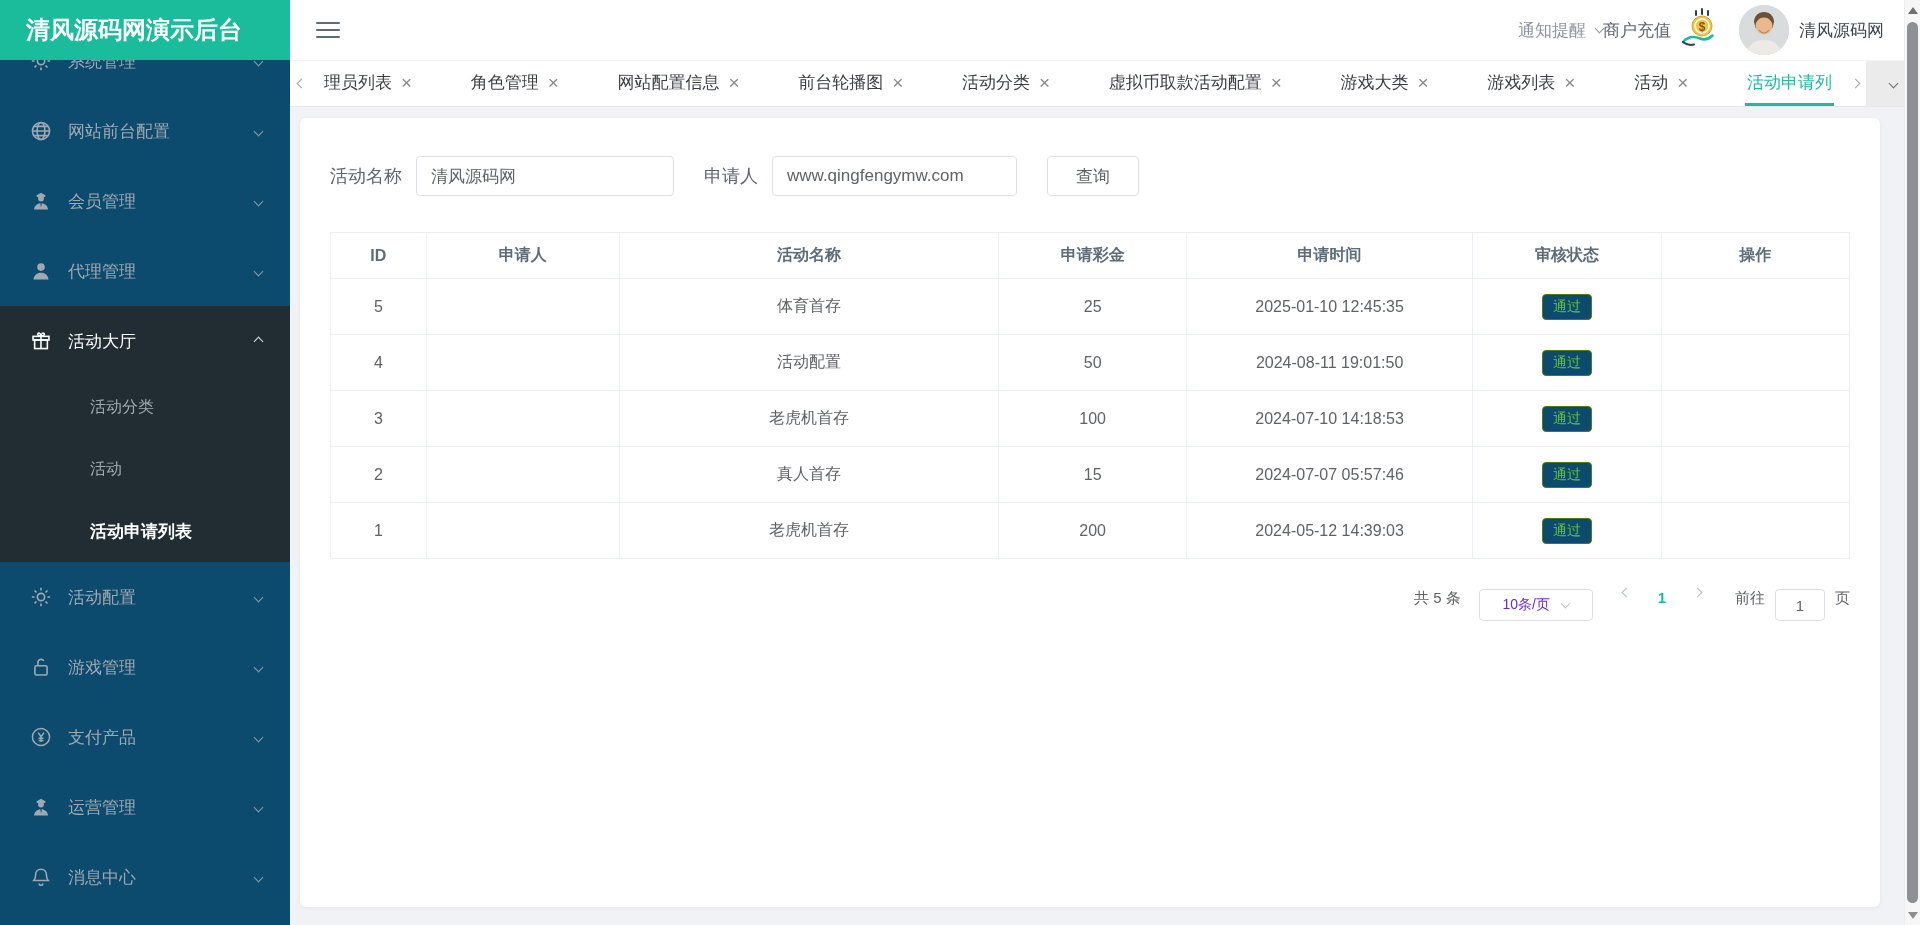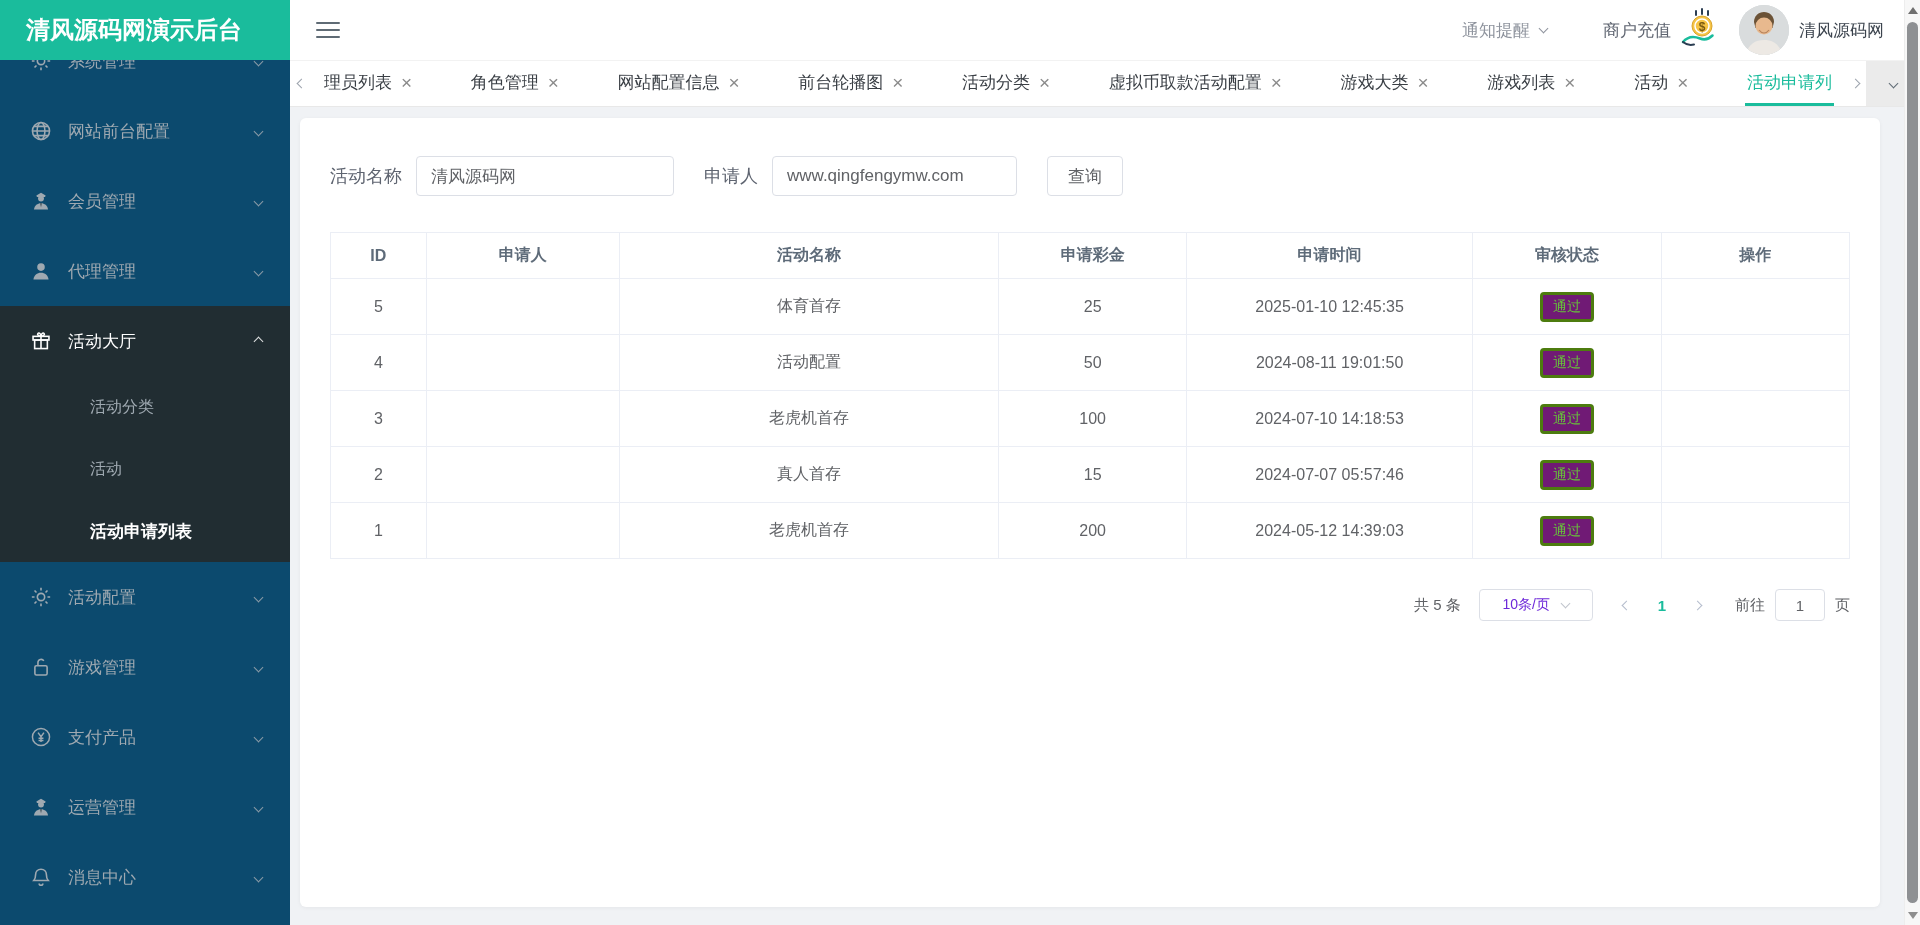--- a/index.html
+++ b/index.html
@@ -32,21 +32,21 @@
 
   
   .main { flex:1; display:flex; flex-direction:column; min-width:0; }
 
   .topbar { height:60px; background:#fff; display:flex; align-items:center; padding:0 36px 0 26px; }
   .hamburger { width:24px; display:inline-flex; flex-direction:column; gap:5px; cursor:pointer; }
   .hamburger i { display:block; height:2px; background:#5F6B75; border-radius:1px; }
   .topbar-right { margin-left:auto; display:flex; align-items:center; }
   .notice { color:#8E939D; font-size:17px; display:flex; align-items:center; gap:10px; cursor:pointer; }
   .notice .chev { margin-top:-3px; }
-  .recharge { display:flex; align-items:center; gap:8px; margin-left:56px; color:#5E6470; font-size:17px; cursor:pointer; }
+  .recharge { display:flex; align-items:center; gap:8px; color:#5E6470; font-size:17px; cursor:pointer; }
   .avatar { width:50px; height:50px; border-radius:50%; overflow:hidden; margin-left:16px; background:#CFD4D6; cursor:pointer; }
   .avatar svg { display:block; }
   .username { margin-left:10px; color:#3C444E; font-size:17px; }
 
   
   .tabbar { height:47px; background:#fff; border-top:1px solid #F2F2F2; border-bottom:1px solid #E8E8E8;
             display:flex; align-items:stretch; }
   .tab-nav { width:22px; display:flex; align-items:center; justify-content:center; color:#9CA3AD; cursor:pointer; }
   .tabs { flex:1; display:flex; justify-content:space-between; align-items:stretch; margin:0 10px; overflow:hidden; }
   .tab { display:flex; align-items:center; gap:9px; font-size:17px; color:#3A3F45;
@@ -61,31 +61,31 @@
   .content { flex:1; background:#F0F2F5; overflow:hidden; }
   .card { margin:11px 40px 0 10px; height:789px; background:#fff; border-radius:6px;
           box-shadow:0 1px 4px rgba(0,0,0,.05); padding:38px 30px 0 30px; }
 
   .filters { display:flex; align-items:center; }
   .filters label { font-size:18px; color:#5E6470; margin-right:14px; }
   .f-input { height:40px; border:1px solid #DCDFE6; border-radius:4px; padding:0 14px;
              font-size:17px; color:#606266; font-family:inherit; outline:none; }
   #activity-name-input { width:258px; margin-right:30px; }
   #applicant-input { width:245px; margin-right:30px; }
-  .query-btn { width:76px; height:40px; background:#fff; border:1px solid #DCDFE6; border-radius:4px;
+  .query-btn { width:92px; height:40px; background:#fff; border:1px solid #DCDFE6; border-radius:4px;
                font-size:17px; color:#606266; cursor:pointer; font-family:inherit; }
 
   table { width:100%; margin-top:36px; border-collapse:collapse; table-layout:fixed; }
   th { height:46px; font-size:16px; font-weight:bold; color:#5E6B79; text-align:center;
        border:1px solid #EBEEF5; background:#fff; }
   td { height:56px; font-size:16px; color:#606266; text-align:center; border:1px solid #EBEEF5; }
   .badge { display:inline-block; padding:3px 10px; font-size:14px; color:#67C23A;
-           background:#701a75; border:3px solid #4d7c0f; border-radius:4px;font-family:Liberation Serif, serif; }
-
-  .pagination { margin-top:30px; display:flex; align-items:center; justify-content:flex-end;
+           background:#0c4a6e; border:1px solid #4d7c0f; border-radius:4px;font-family:Liberation Serif, serif; }
+
+  .pagination { margin-top:30px; display:flex; align-items:flex-start; justify-content:flex-end;
                 font-size:15px; color:#606266; }
   .pg-total { margin-right:18px; }
   .pg-select { width:114px; height:32px; border:1px solid #DCDFE6; border-radius:4px;
                display:inline-flex; align-items:center; justify-content:center; gap:12px;
                font-size:14px; color:#6d28d9; cursor:pointer; margin-right:24px; }
   .pg-select .chev { color:#C0C4CC; margin-top:-3px; }
   .pg-arrow { color:#B4BCCC; cursor:pointer; padding:0 6px; display:inline-flex; align-items:center; }
   .pg-current { color:#1ABC9C; font-weight:bold; margin:0 22px; cursor:pointer; }
   .pg-goto { margin-left:28px; margin-right:10px; }
   .pg-input { width:50px; height:32px; border:1px solid #DCDFE6; border-radius:4px; text-align:center;

